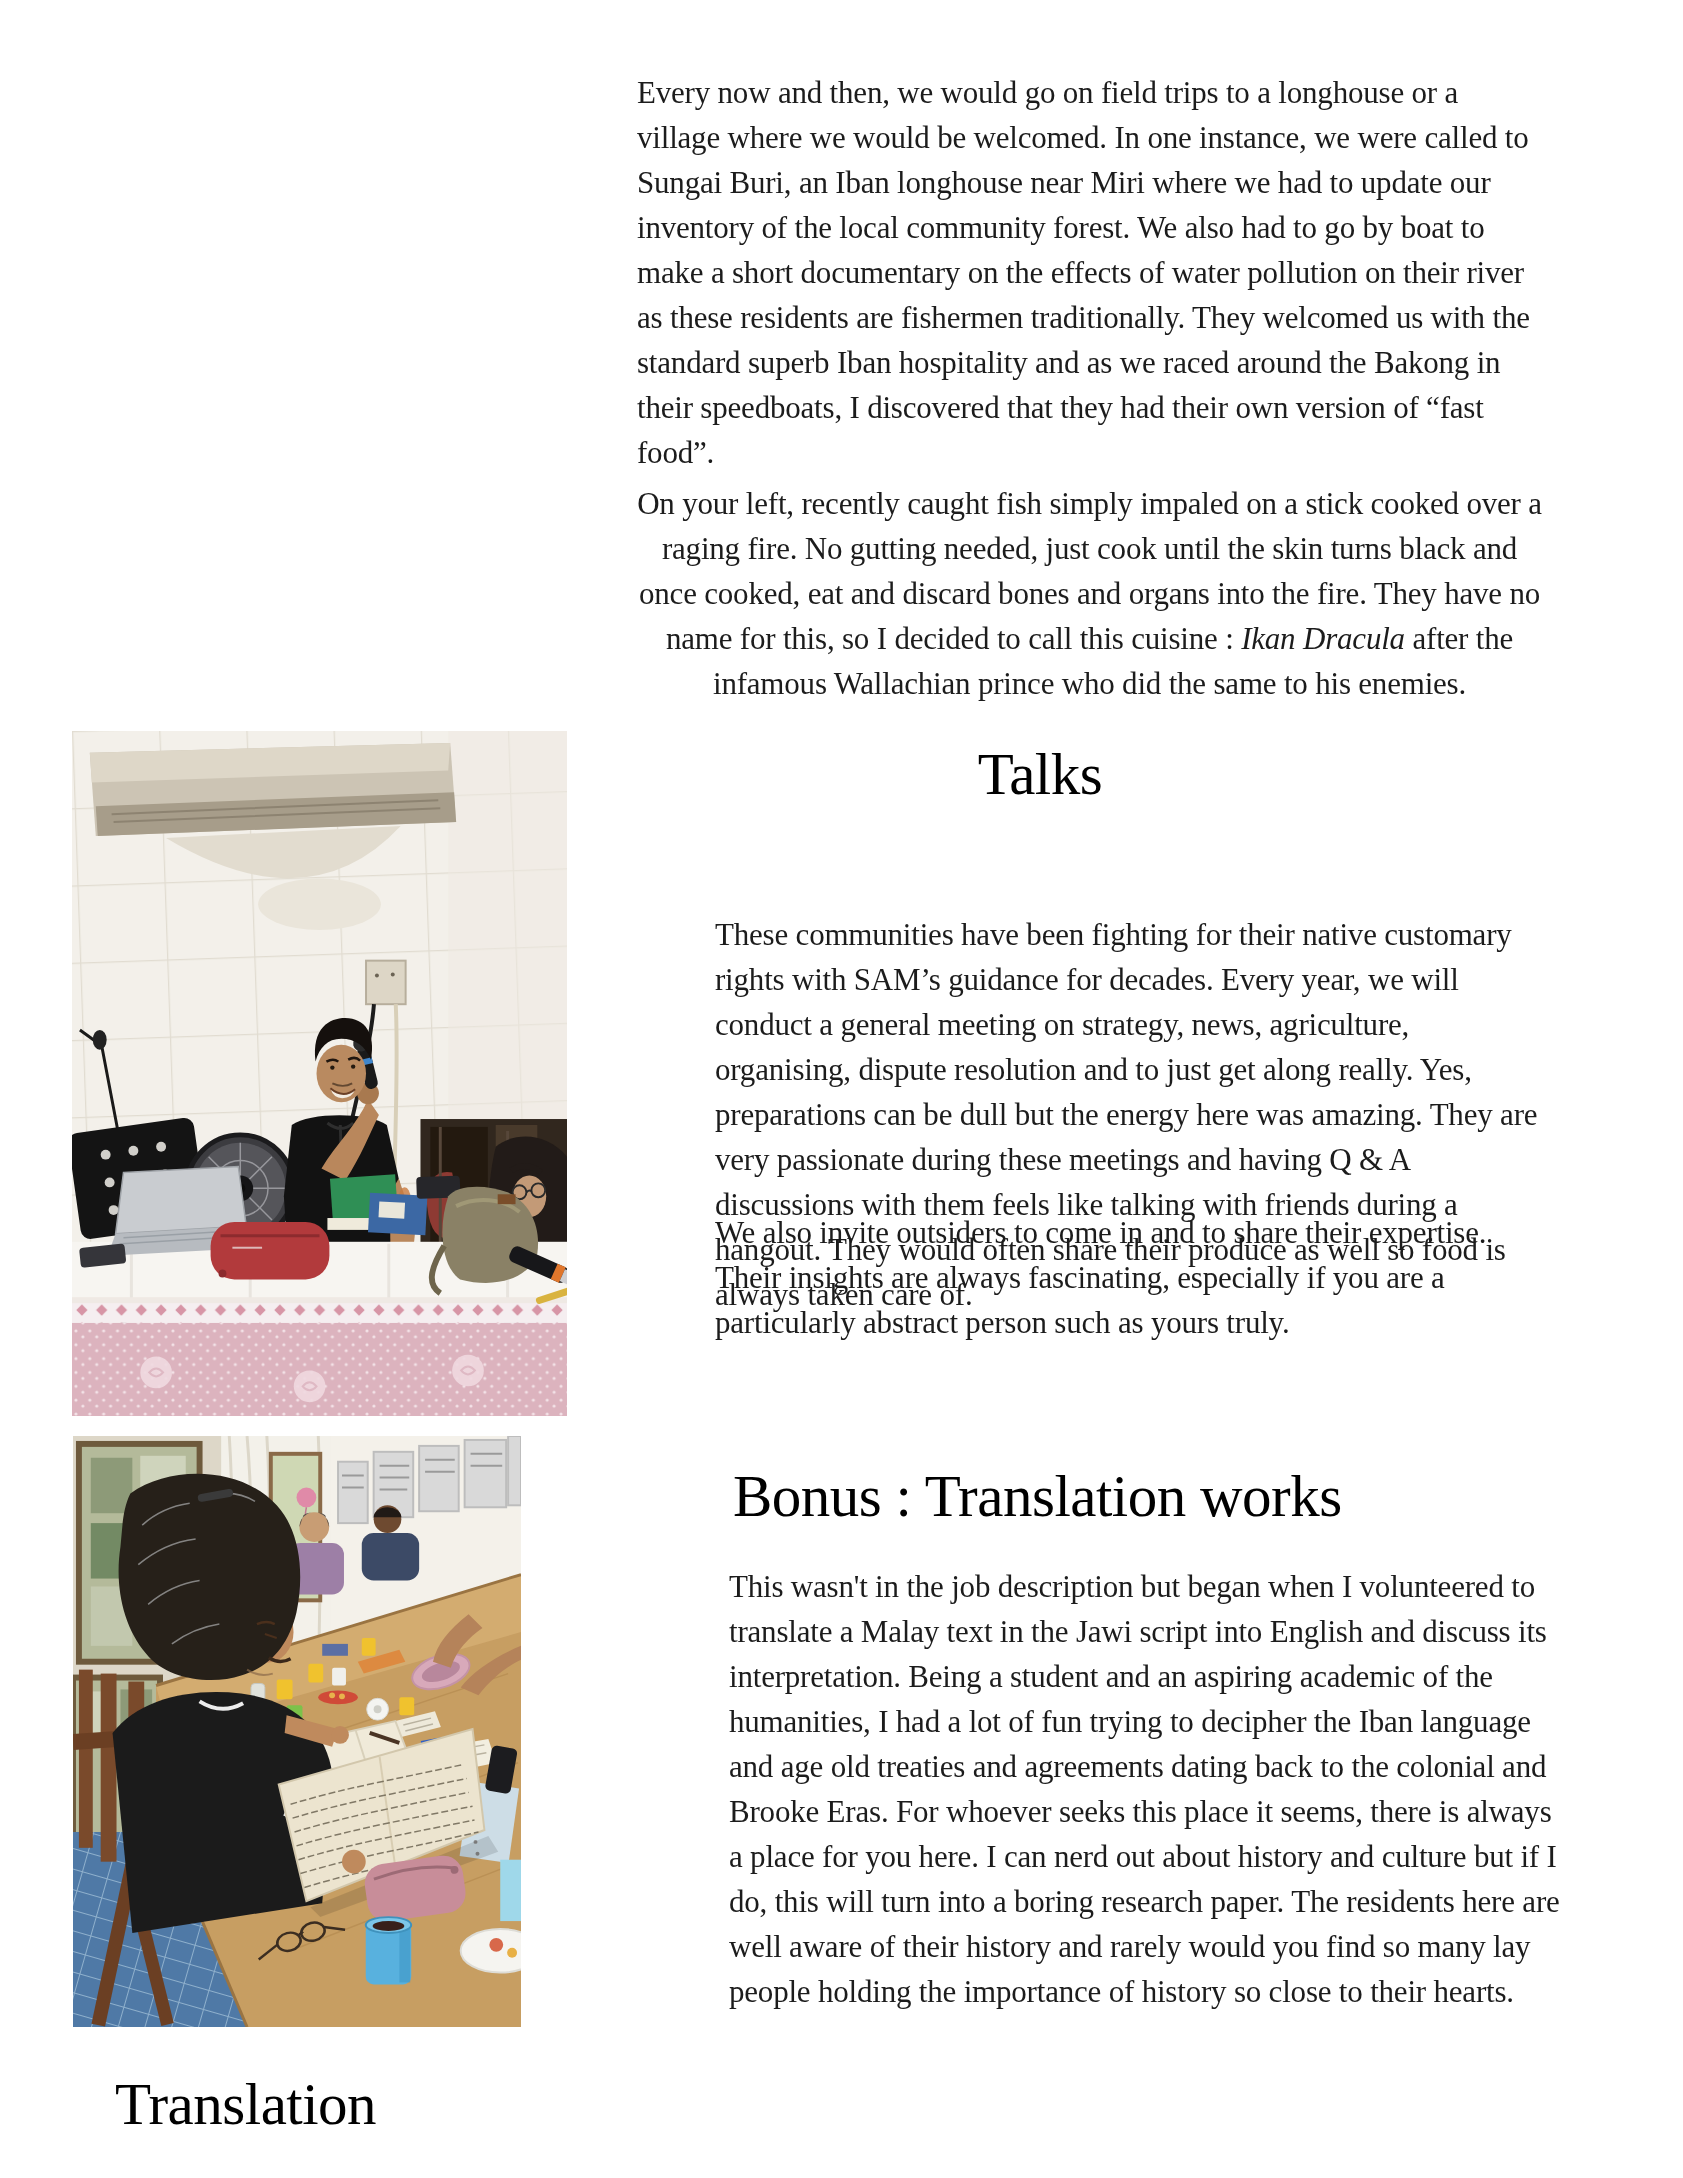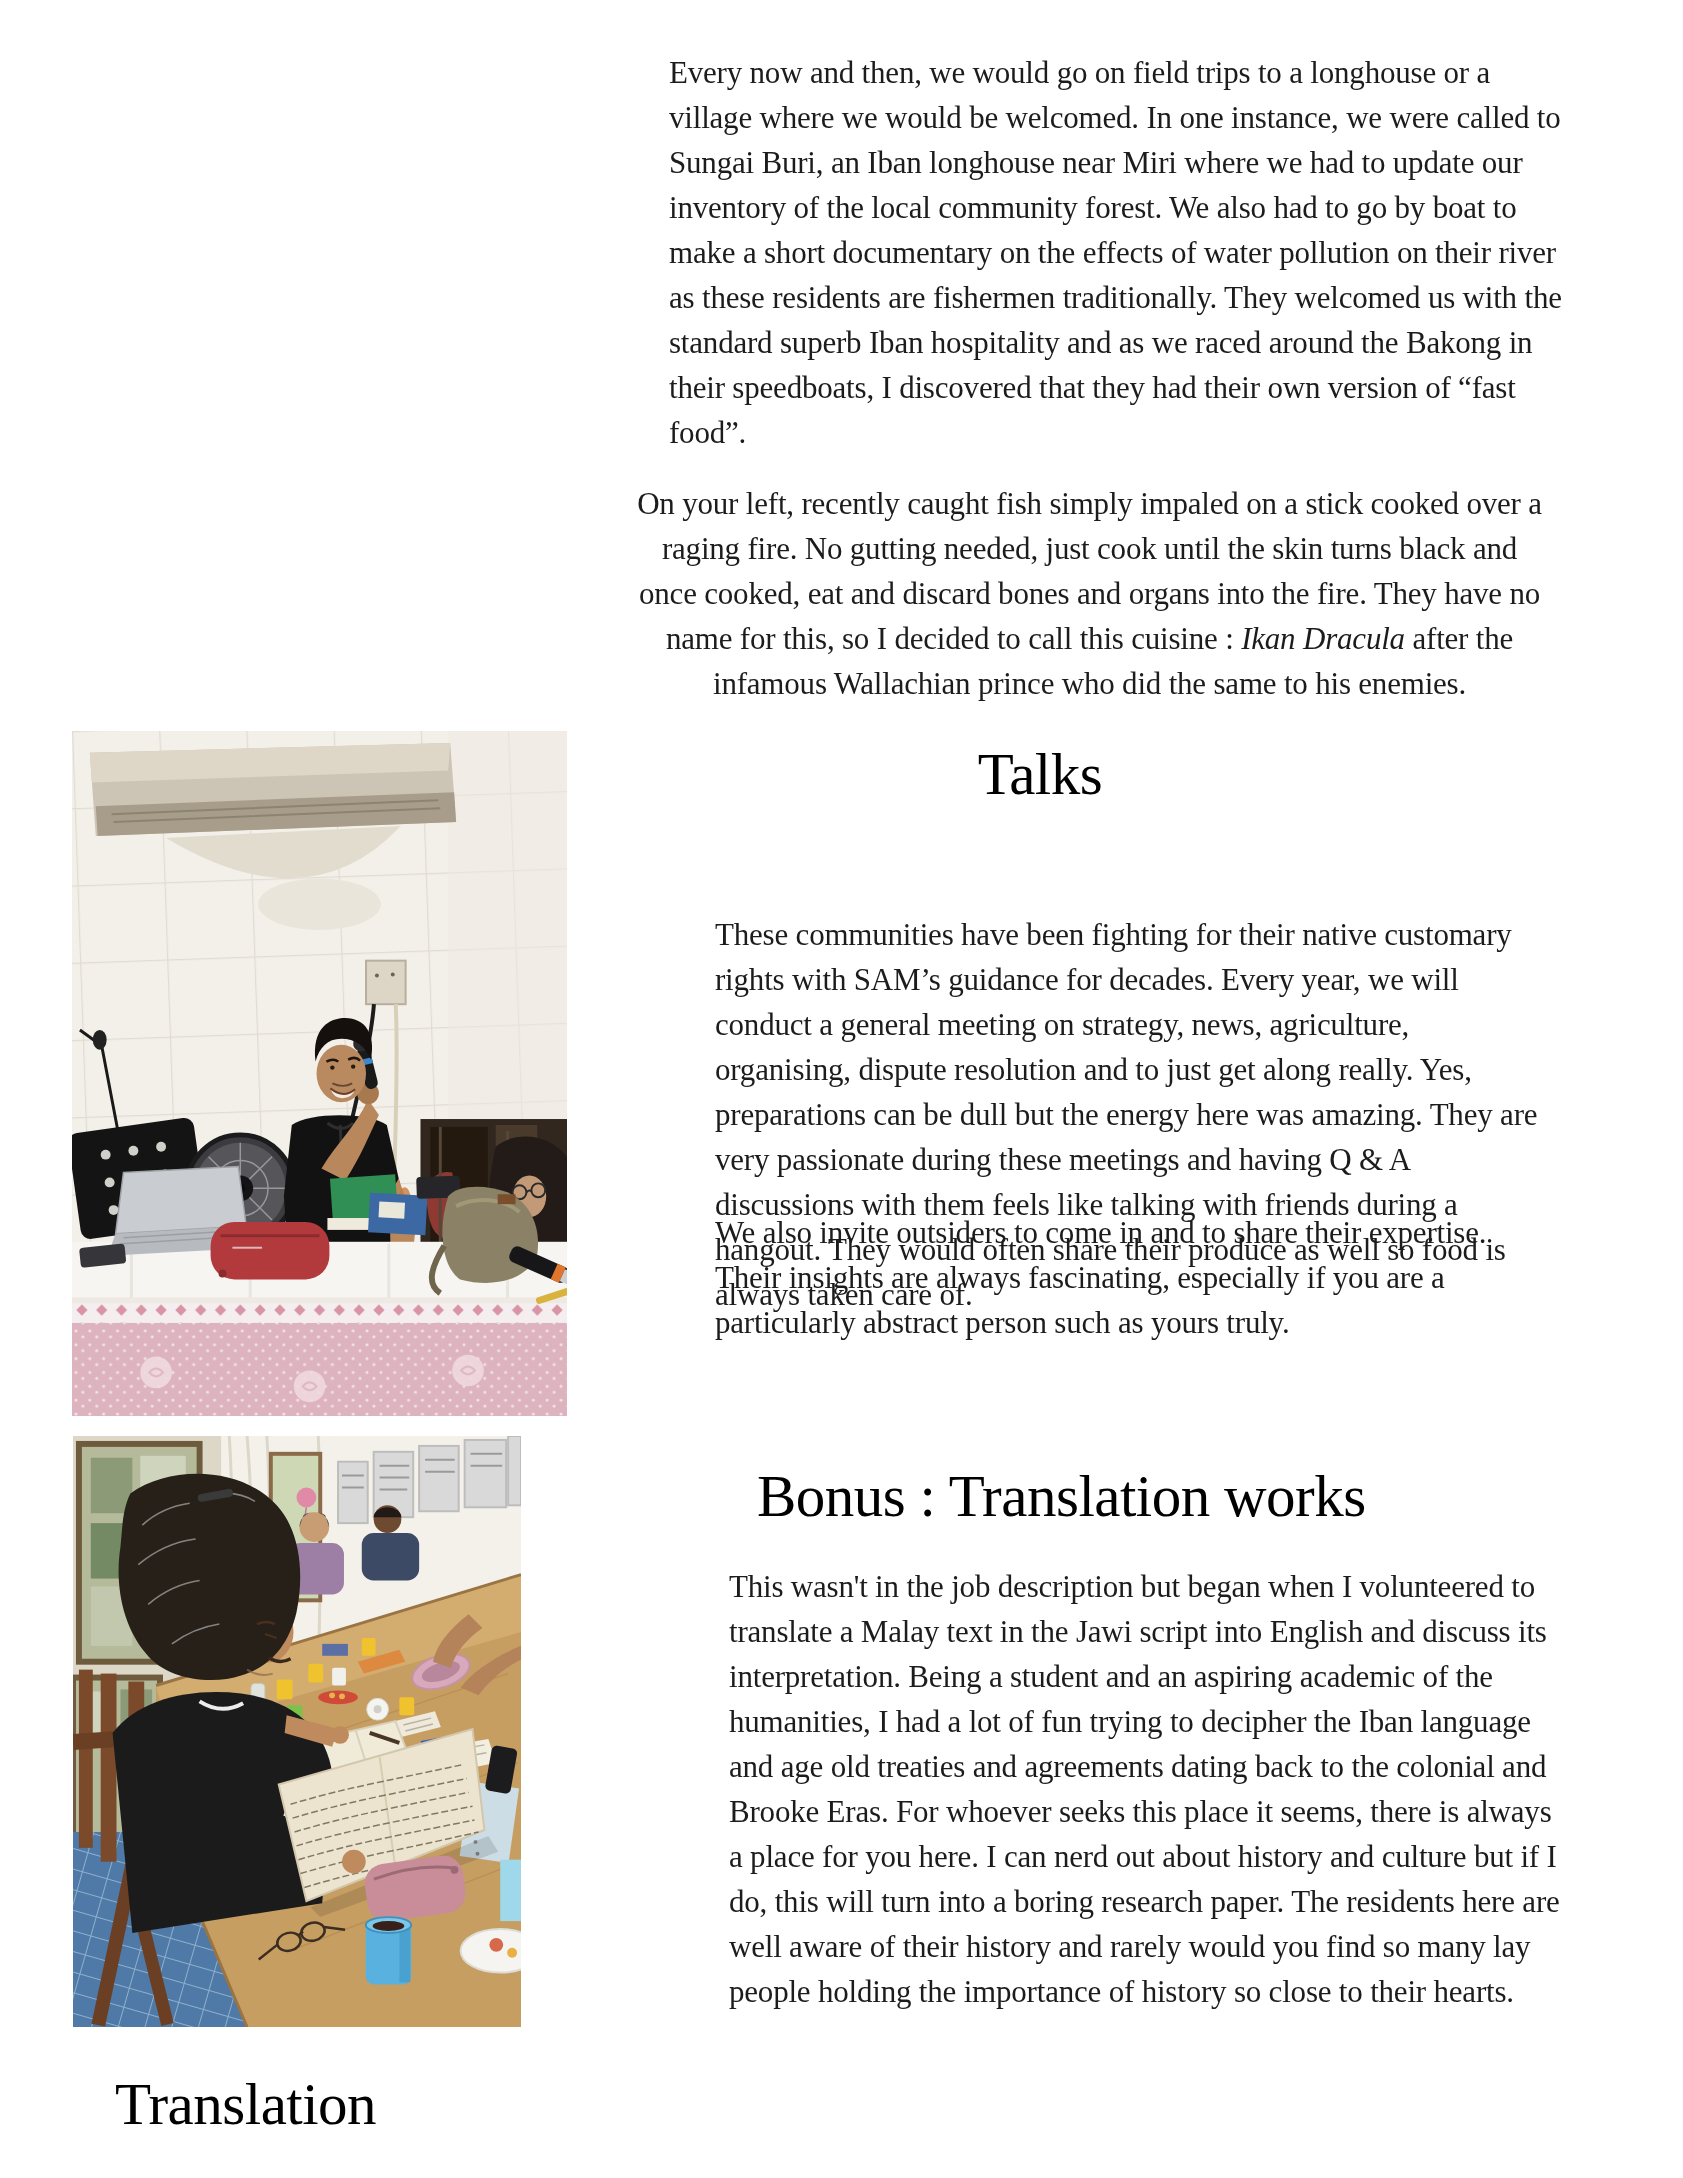--- a/index.html
+++ b/index.html
@@ -9,26 +9,26 @@
   }
   .body-text{
     position:absolute;margin:0;font-size:31px;line-height:45px;letter-spacing:-0.2px;
     text-align:left;
   }
   .heading{
     position:absolute;margin:0;font-size:59px;line-height:1.15;font-weight:400;
     letter-spacing:-0.5px;color:#000000;
   }
   .it{font-style:italic;}
-  #para1{left:637px;top:50px;width:911px;margin-left:32px;}
+  #para1{left:637px;top:70px;width:911px;}
   #para2{left:634px;top:481px;width:911px;text-align:center;}
   #talks-heading{left:540px;top:741px;width:1000px;text-align:center;}
   #para3{left:715px;top:871px;width:832px;margin-top:41px;}
   #para4{left:715px;top:1210px;width:832px;}
-  #bonus-heading{left:733px;top:1463px;margin-left:24px;}
+  #bonus-heading{left:733px;top:1463px;}
   #para5{left:729px;top:1564px;width:842px;}
   #conclusion-heading{left:115px;top:2071px;}
   .photo{position:absolute;margin:0;padding:0;overflow:hidden;}
   #photo1{left:72px;top:731px;width:495px;height:685px;}
   #photo2{left:73px;top:1436px;width:448px;height:591px;}
   .photo svg{display:block;width:100%;height:100%;}
 </style>
 </head>
 <body>
 

